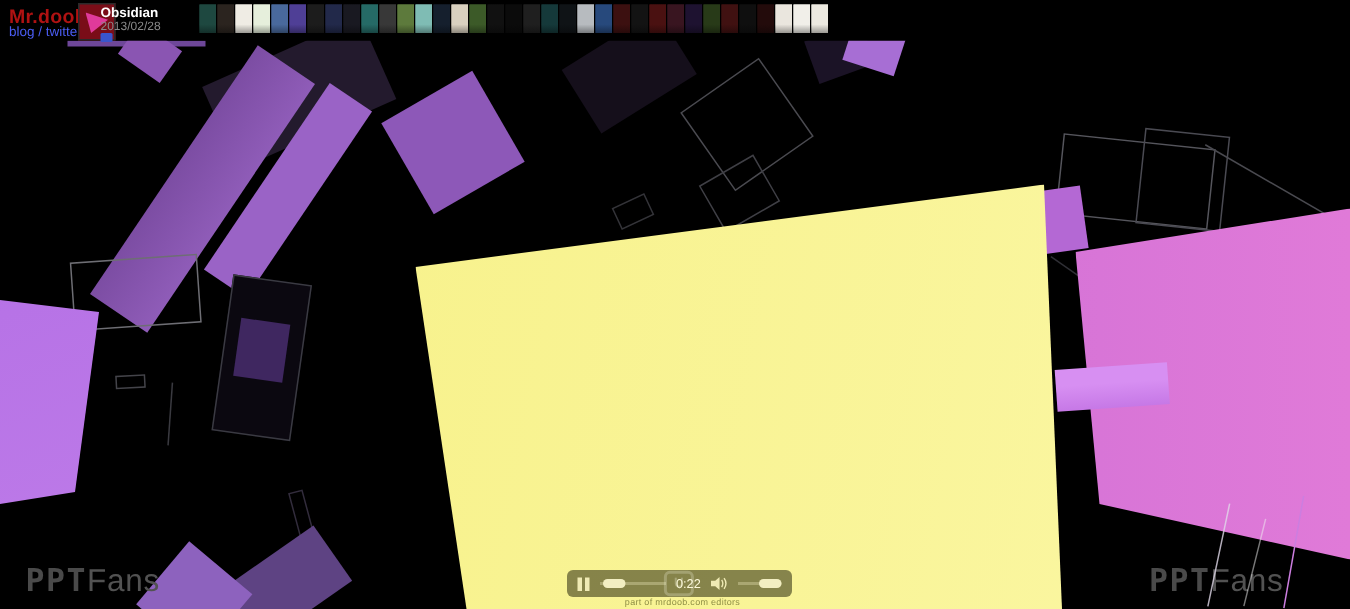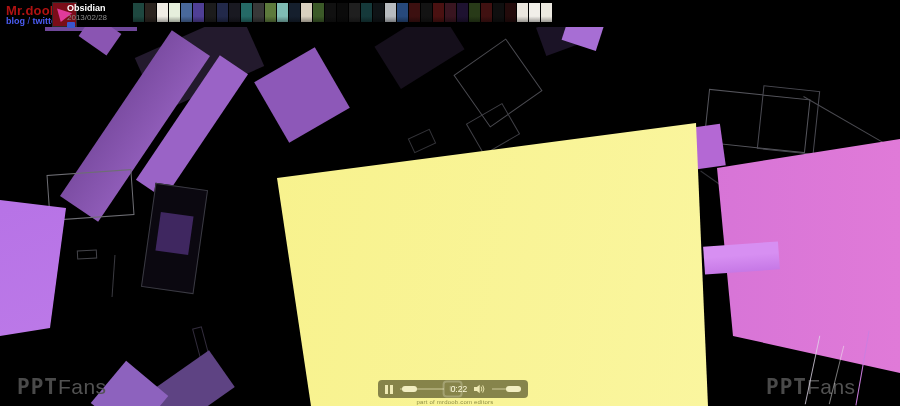--- a/index.html
+++ b/index.html
@@ -2,21 +2,21 @@
 <html><head>
 <meta charset="utf-8">
 <style>
   html,body{margin:0;padding:0;background:#000;width:900px;height:406px;overflow:hidden;
     font-family:"Liberation Sans",sans-serif;}
   .abs{position:absolute;}
   
   #header{position:absolute;left:0;top:0;width:900px;height:27px;background:#000;z-index:30;}
   #logo{position:absolute;left:6px;top:3px;font-size:13px;font-weight:700;color:#b01212;letter-spacing:.2px;}
   #nav{position:absolute;left:6px;top:16px;font-size:9px;color:#4a5cf2;}
-  #nav a{color:#4a5cf2;text-decoration:none;font-weight:bold;}
+  #nav a{color:#4a5cf2;text-decoration:none;}
   #featured-thumb{position:absolute;left:52px;top:2px;width:23px;height:23px;background:#7a0d18;border:1px solid #2a2a2a;overflow:hidden;}
   #featured-thumb .tri{position:absolute;left:4px;top:3px;width:15px;height:16px;background:#e03a9a;
     clip-path:polygon(0 15%,100% 45%,25% 100%);}
   #featured-title{position:absolute;left:67px;top:3px;font-size:9px;font-weight:700;color:#fff;}
   #featured-date{position:absolute;left:67px;top:13px;font-size:8px;color:#8a8a8a;}
   #share-icon{position:absolute;left:67px;top:22px;width:8px;height:6px;background:#3a55cc;border-radius:1px;}
   #thumbstrip{position:absolute;left:133px;top:3px;height:19px;display:flex;gap:1px;}
   .thumb{width:11px;height:19px;flex:0 0 11px;}
   
   #scene{position:absolute;left:0;top:27px;width:900px;height:379px;background:#000;overflow:hidden;}

